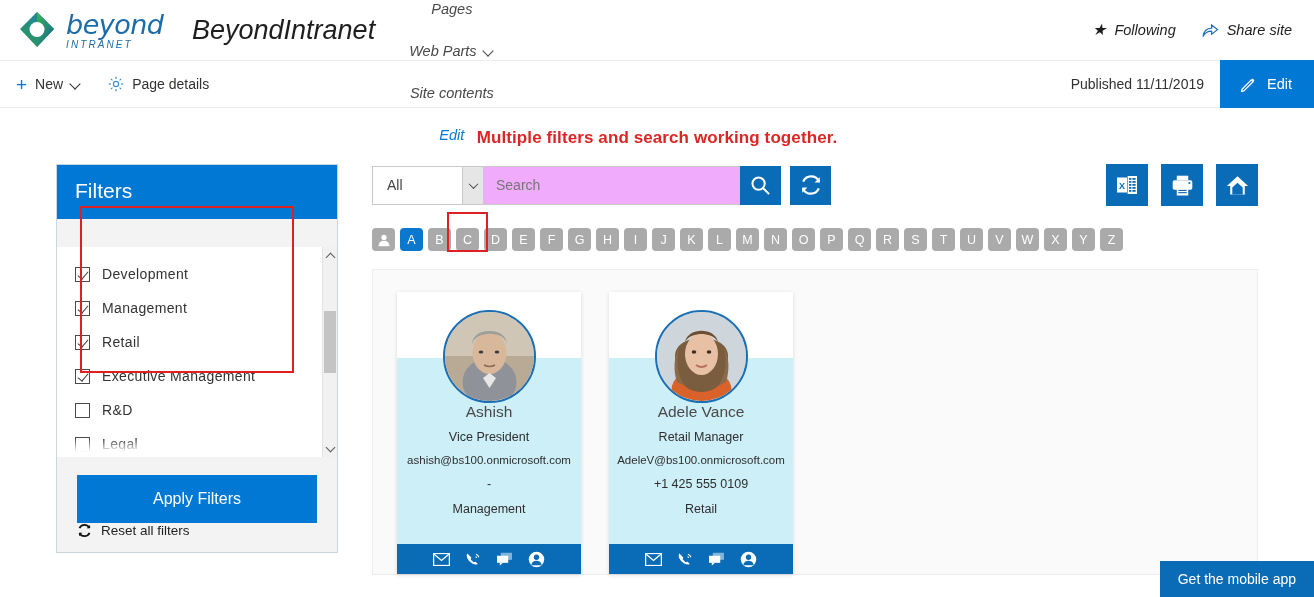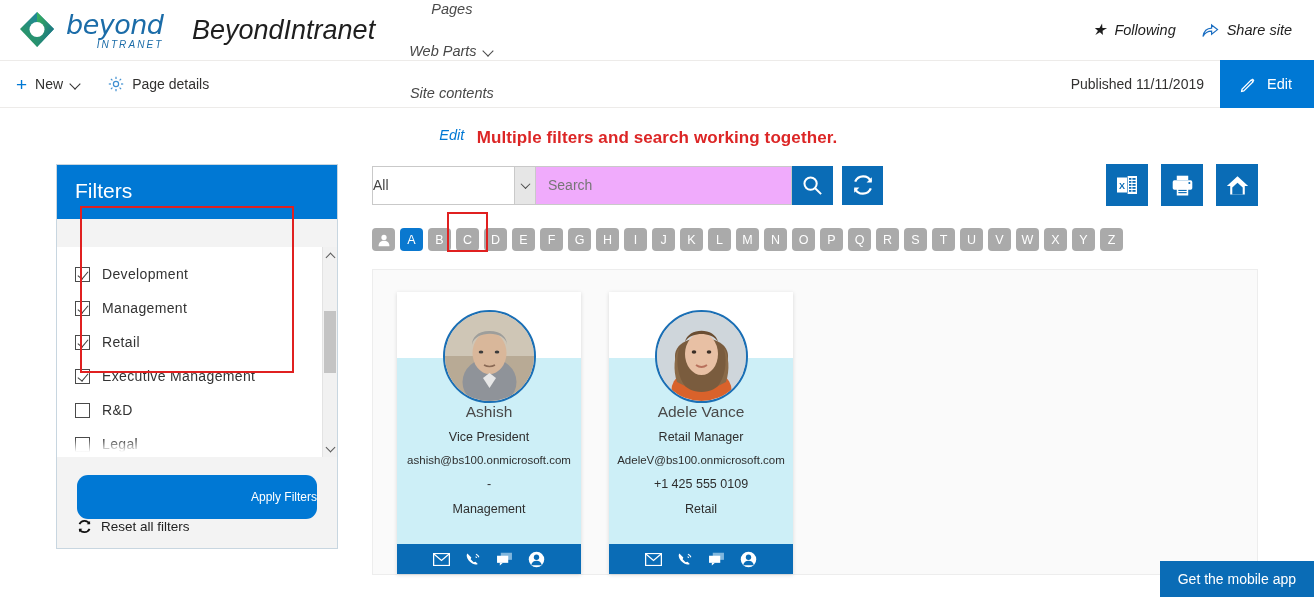--- a/index.html
+++ b/index.html
@@ -13,21 +13,21 @@
 
   
   .site-header {
     height: 60px; display: flex; align-items: center;
     padding: 0 16px; background: #ffffff; font-style: italic;
   }
   .logo-wrap { display:flex; align-items:center; gap:8px; width:152px; }
   .logo-mark { width: 42px; height: 42px; position: relative; flex: 0 0 auto; }
   .logo-text { display:flex; flex-direction:column; line-height:1; }
   .logo-word { font-size: 27px; color:#1b6ca8; letter-spacing:-0.5px; font-family:"DejaVu Sans", sans-serif; }
-  .logo-sub { font-size: 10px; color:#1b6ca8; letter-spacing:2.1px; text-align:right; margin-top:2px;}
+  .logo-sub { font-size: 10px; color:#1b6ca8; letter-spacing:2.1px; text-align:left; margin-top:2px;}
   .site-title {
     font-size: 27px; color: #1e1e1e; margin-left: 24px; white-space: nowrap;
     font-weight: 400;
   }
   .nav { display:flex; align-items:center; gap:26px; margin-left: 34px; flex-direction: column; }
   .nav-item {
     font-size: 14.5px; color: #494949; white-space: nowrap; cursor: pointer;
     display:flex; align-items:center; gap:7px;
   }
   .nav-item.blue { color: #0078d4; }
@@ -108,37 +108,37 @@
     border-left:1px solid #e3e3e3;
   }
   .vscroll .arrow { height:17px; display:flex; align-items:center; justify-content:center; cursor:pointer;}
   .vscroll .arrow.down { position:absolute; bottom:0; left:0; right:0; }
   .ar { width:7px; height:7px; border-left:1.6px solid #5a5a5a; border-top:1.6px solid #5a5a5a; transform:rotate(45deg); margin-top:3px;}
   .ar.dn { transform:rotate(225deg); margin-top:-3px;}
   .vthumb { position:absolute; left:1px; right:1px; top:64px; height:62px; background:#c4c4c4; cursor:pointer;}
 
   .filters-actions { padding: 18px 20px 14px 20px; background:#f3f3f3;}
   .apply-btn {
-    background:#0078d4; color:#fff; text-align:right; font-size:12px;
-    padding: 15px 0; cursor:pointer; width:100%;border-radius:11px;
+    background:#0078d4; color:#fff; text-align:center; font-size:16px;
+    padding: 15px 0; cursor:pointer; width:100%;
   }
   .reset-row { display:flex; align-items:center; gap:9px; margin-top:0; cursor:pointer;}
   .reset-label { font-size:13.5px; color:#222; }
 
   .red-outline {
     position:absolute; border:2.5px solid #e02020; pointer-events:none;
   }
 
   
   .results { flex:1; min-width:0; }
   .toolbar-row { display:flex; align-items:center; }
   .search-group { display:flex; align-items:stretch; height:39px; }
   .sel-box {
-    width:164px; border:1px solid #c9c9c9; background:#fff; display:flex;
-    align-items:center; font-size:14px; color:#444;
+    width:112px; border:1px solid #c9c9c9; background:#fff; display:flex;
+    align-items:center; padding-left:14px; font-size:14px; color:#444;
     position:relative; cursor:pointer;
   }
   .sel-arrow {
     position:absolute; right:0; top:0; bottom:0; width:21px; background:#e6e6e6;
     border-left:1px solid #c9c9c9; display:flex; align-items:center; justify-content:center;
   }
   .sel-arrow::after{
     content:""; width:6px; height:6px; border-right:1.4px solid #4a4a4a;
     border-bottom:1.4px solid #4a4a4a; transform:rotate(45deg) translate(-1px,-1px);
   }

